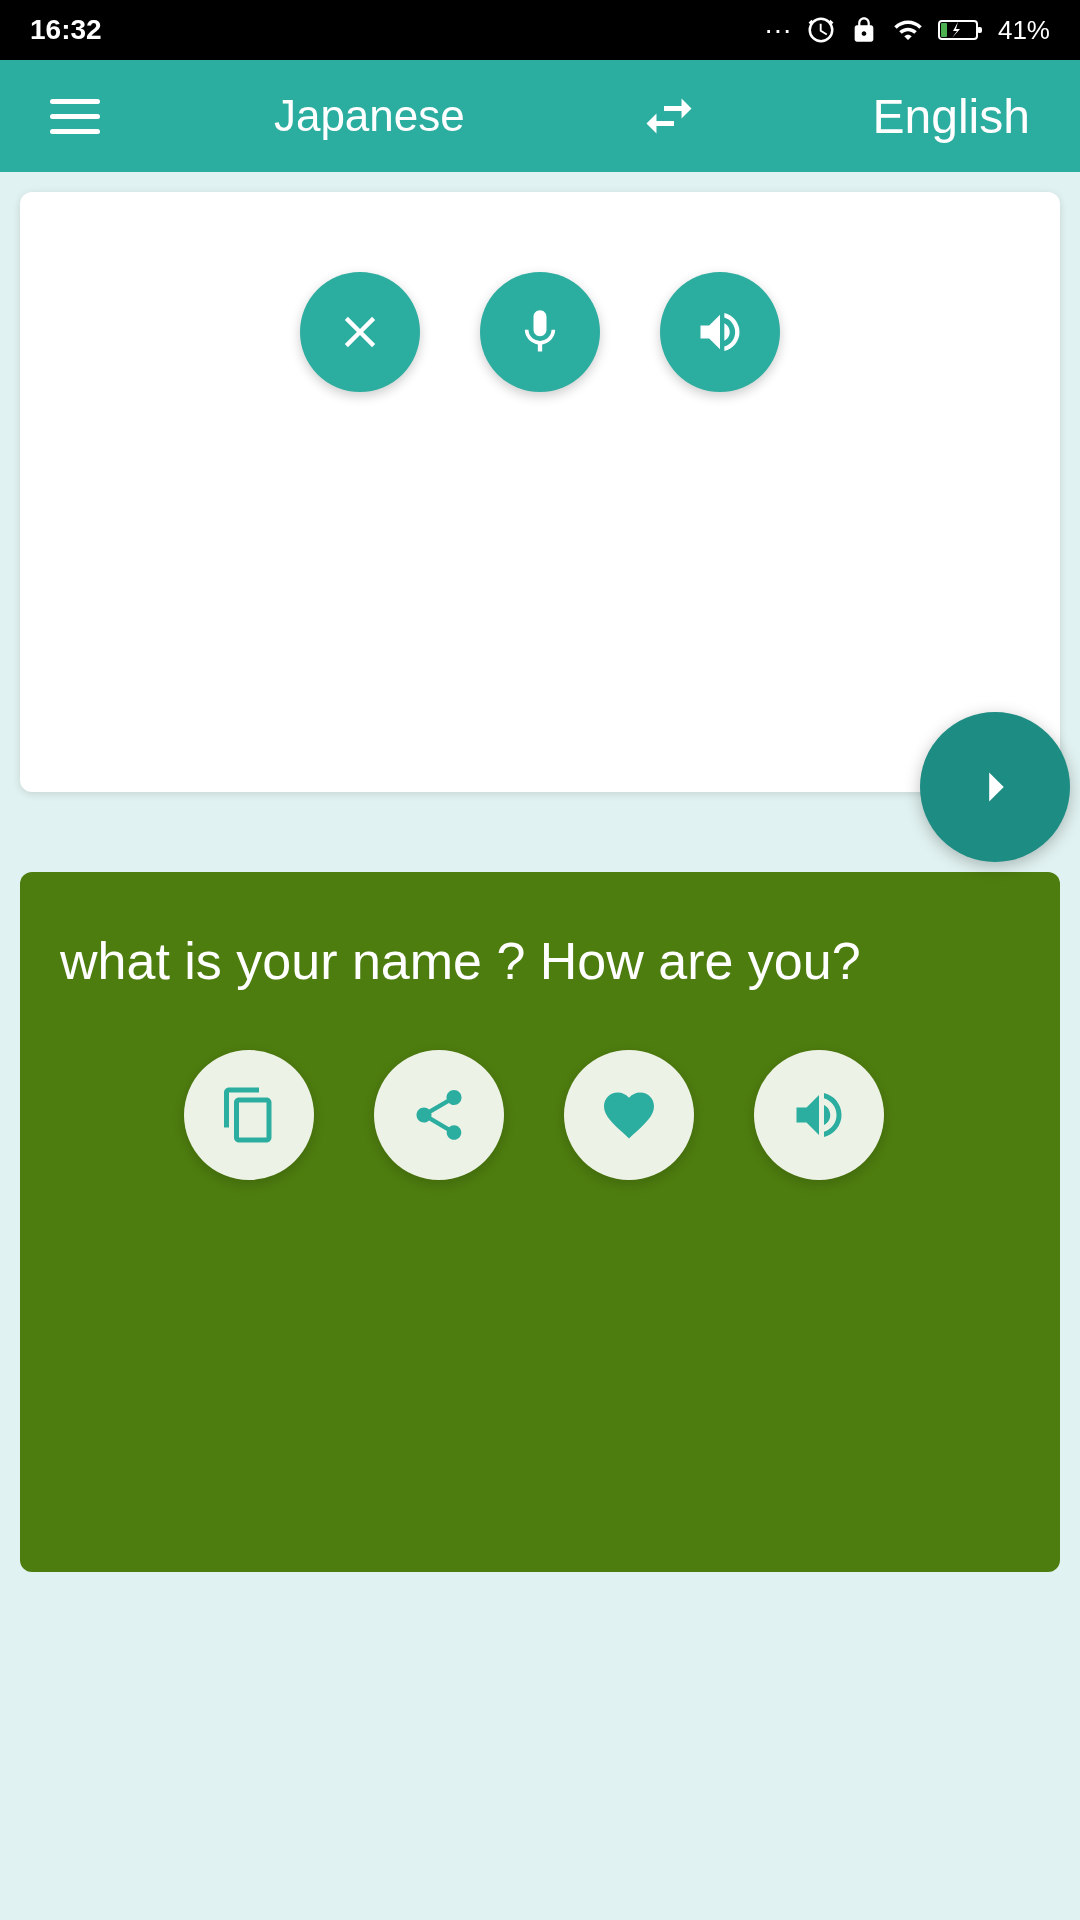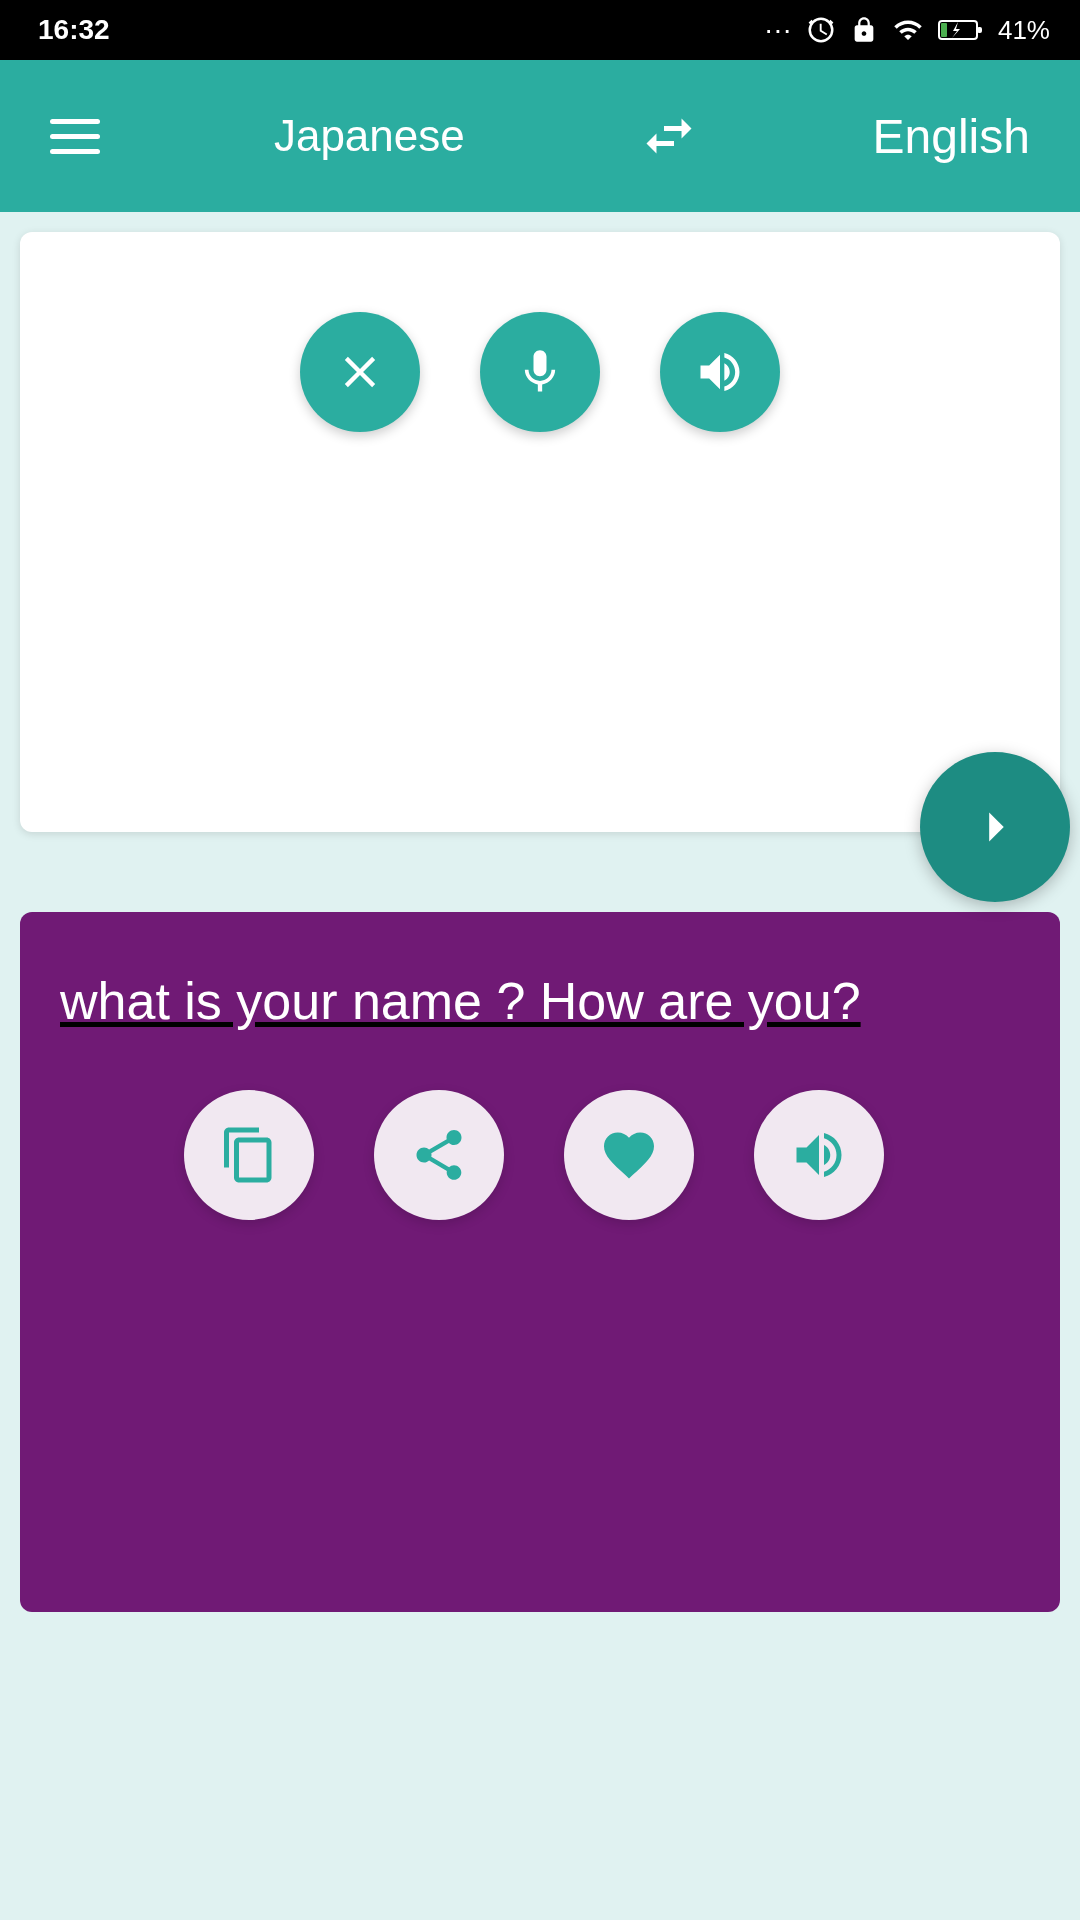--- a/index.html
+++ b/index.html
@@ -17,27 +17,27 @@
     .status-bar {
       background: #000;
       color: #fff;
       height: 60px;
       display: flex;
       align-items: center;
       justify-content: space-between;
       padding: 0 30px;
       font-size: 28px;
     }
-    .status-time { font-weight: bold; margin-left: 8px; }
+    .status-time { font-weight: bold; }
     .status-icons { display: flex; align-items: center; gap: 14px; }
 
     
     .nav-bar {
       background: #2bada0;
-      height: 152px;
+      height: 112px;
       display: flex;
       align-items: center;
       justify-content: space-between;
       padding: 0 50px;
     }
     .nav-menu-icon { color: #fff; font-size: 50px; cursor: pointer; display: flex; flex-direction: column; gap: 10px; }
     .nav-menu-icon span { display: block; width: 50px; height: 5px; background: #fff; border-radius: 3px; }
     .nav-lang { color: #fff; font-size: 44px; }
     .nav-swap { color: #fff; font-size: 52px; }
     .nav-lang-right { color: #fff; font-size: 48px; }
@@ -96,28 +96,27 @@
       align-items: center;
       justify-content: center;
       color: #fff;
       font-size: 60px;
       box-shadow: 0 4px 16px rgba(0,0,0,0.25);
       z-index: 10;
     }
 
     
     .output-section {
-      background: #701a75;
+      background: #4d7c0f;
       margin: 0 20px;
       border-radius: 12px;
       padding: 50px 52px 40px 40px;
       min-height: 700px;
       position: relative;
       margin-top: 10px;
-      text-decoration: underline;
     }
     .output-text {
       font-size: 52px;
       line-height: 1.5;
       color: #fff;
     }
 
     
     .output-actions {
       display: flex;

